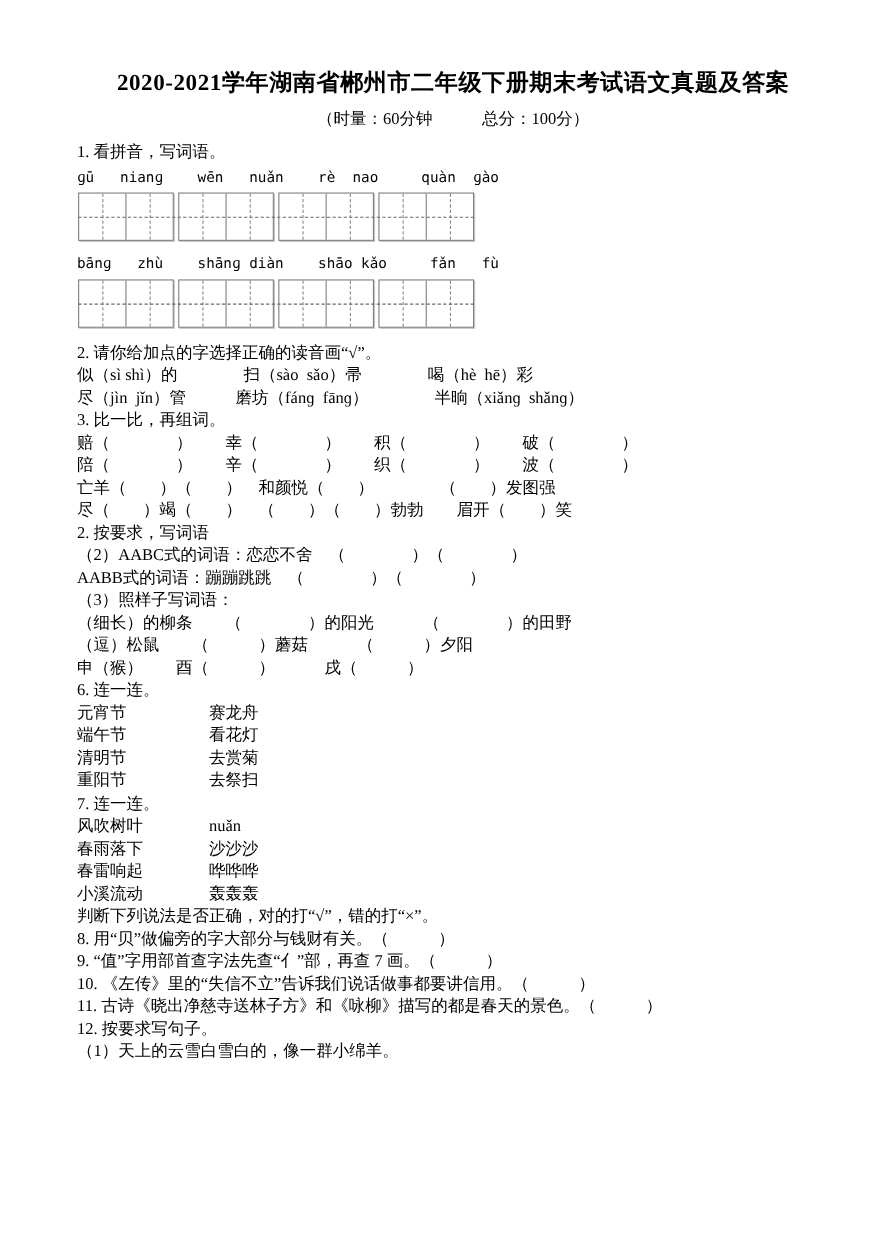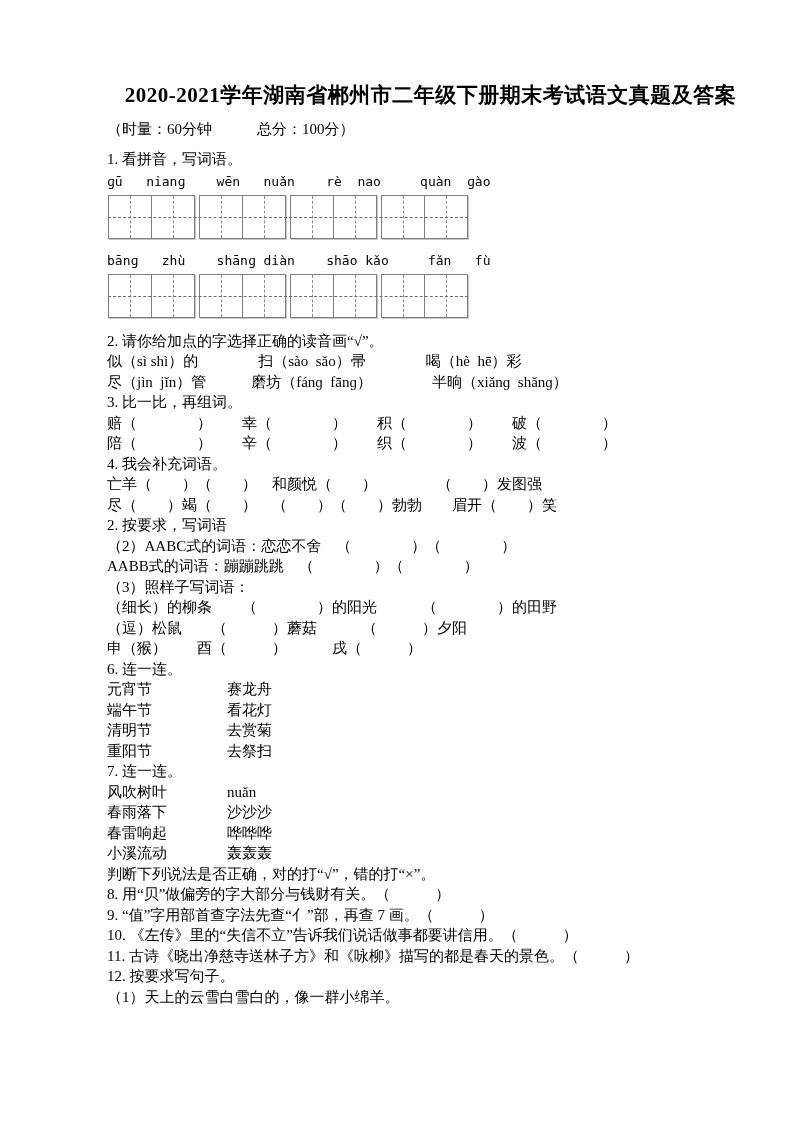--- a/index.html
+++ b/index.html
@@ -1,26 +1,26 @@
 <!DOCTYPE html>
 <html><head>
 <meta charset="utf-8">
 <style>
   html,body{margin:0;padding:0;background:#ffffff;}
   body{
     width:794px;height:1123px;overflow:hidden;
     font-family:"Liberation Serif","DejaVu Serif",serif;
     font-size:15px;color:#000;
   }
-  .page{padding:80px 40px 0 70px;margin-left:37px;}
+  .page{padding:60px 40px 0 70px;}
   .title{
     font-size:21px;font-weight:bold;text-align:center;
     margin:0 0 9px 0;line-height:30px;letter-spacing:0.5px;
   }
-  .subtitle{margin:0 0 10px 0;line-height:20px;font-family:Liberation Serif, serif;}
+  .subtitle{text-align:center;margin:0 0 10px 0;line-height:20px;font-family:Liberation Serif, serif;}
   .line{line-height:20.5px;white-space:pre;}
   .pinyin{
     font-family:"DejaVu Sans Mono","Liberation Mono",monospace;
     font-size:13px;line-height:17px;margin-top:3px;white-space:pre;
   }
   .tzgrid{
     display:flex;gap:4px;position:relative;
     margin:5px 0 13px 1px;width:max-content;
   }
   .tzpair{display:flex;border:1px solid #7f7f7f;box-shadow:1px 1px 0 #c8c8c8;background:#fff;}
@@ -87,21 +87,20 @@
   </div>
 
   <div class="line">2. 请你给加点的字选择正确的读音画“√”。</div>
   <div class="line">似（sì shì）的　　　　扫（sào  sǎo）帚　　　　喝（hè  hē）彩</div>
   <div class="line">尽（jìn  jǐn）管　　　磨坊（fánɡ  fānɡ）　　　　半晌（xiǎnɡ  shǎnɡ）</div>
 
   <div class="line">3. 比一比，再组词。</div>
   <div class="line">赔（　　　　）　　幸（　　　　）　　积（　　　　）　　破（　　　　）</div>
   <div class="line">陪（　　　　）　　辛（　　　　）　　织（　　　　）　　波（　　　　）</div>
 
-  <div class="line">4. 我会补充词语。</div>
   <div class="line">亡羊（　　）（　　）　和颜悦（　　）　　　　（　　）发图强</div>
   <div class="line">尽（　　）竭（　　）　（　　）（　　）勃勃　　眉开（　　）笑</div>
 
   <div class="line">2. 按要求，写词语</div>
   <div class="line">（2）AABC式的词语：恋恋不舍　（　　　　）（　　　　）</div>
   <div class="line">AABB式的词语：蹦蹦跳跳　（　　　　）（　　　　）</div>
   <div class="line">（3）照样子写词语：</div>
   <div class="line">（细长）的柳条　　（　　　　）的阳光　　　（　　　　）的田野</div>
   <div class="line">（逗）松鼠　　（　　　）蘑菇　　　（　　　）夕阳</div>
   <div class="line">申（猴）　　酉（　　　）　　　戌（　　　）</div>

